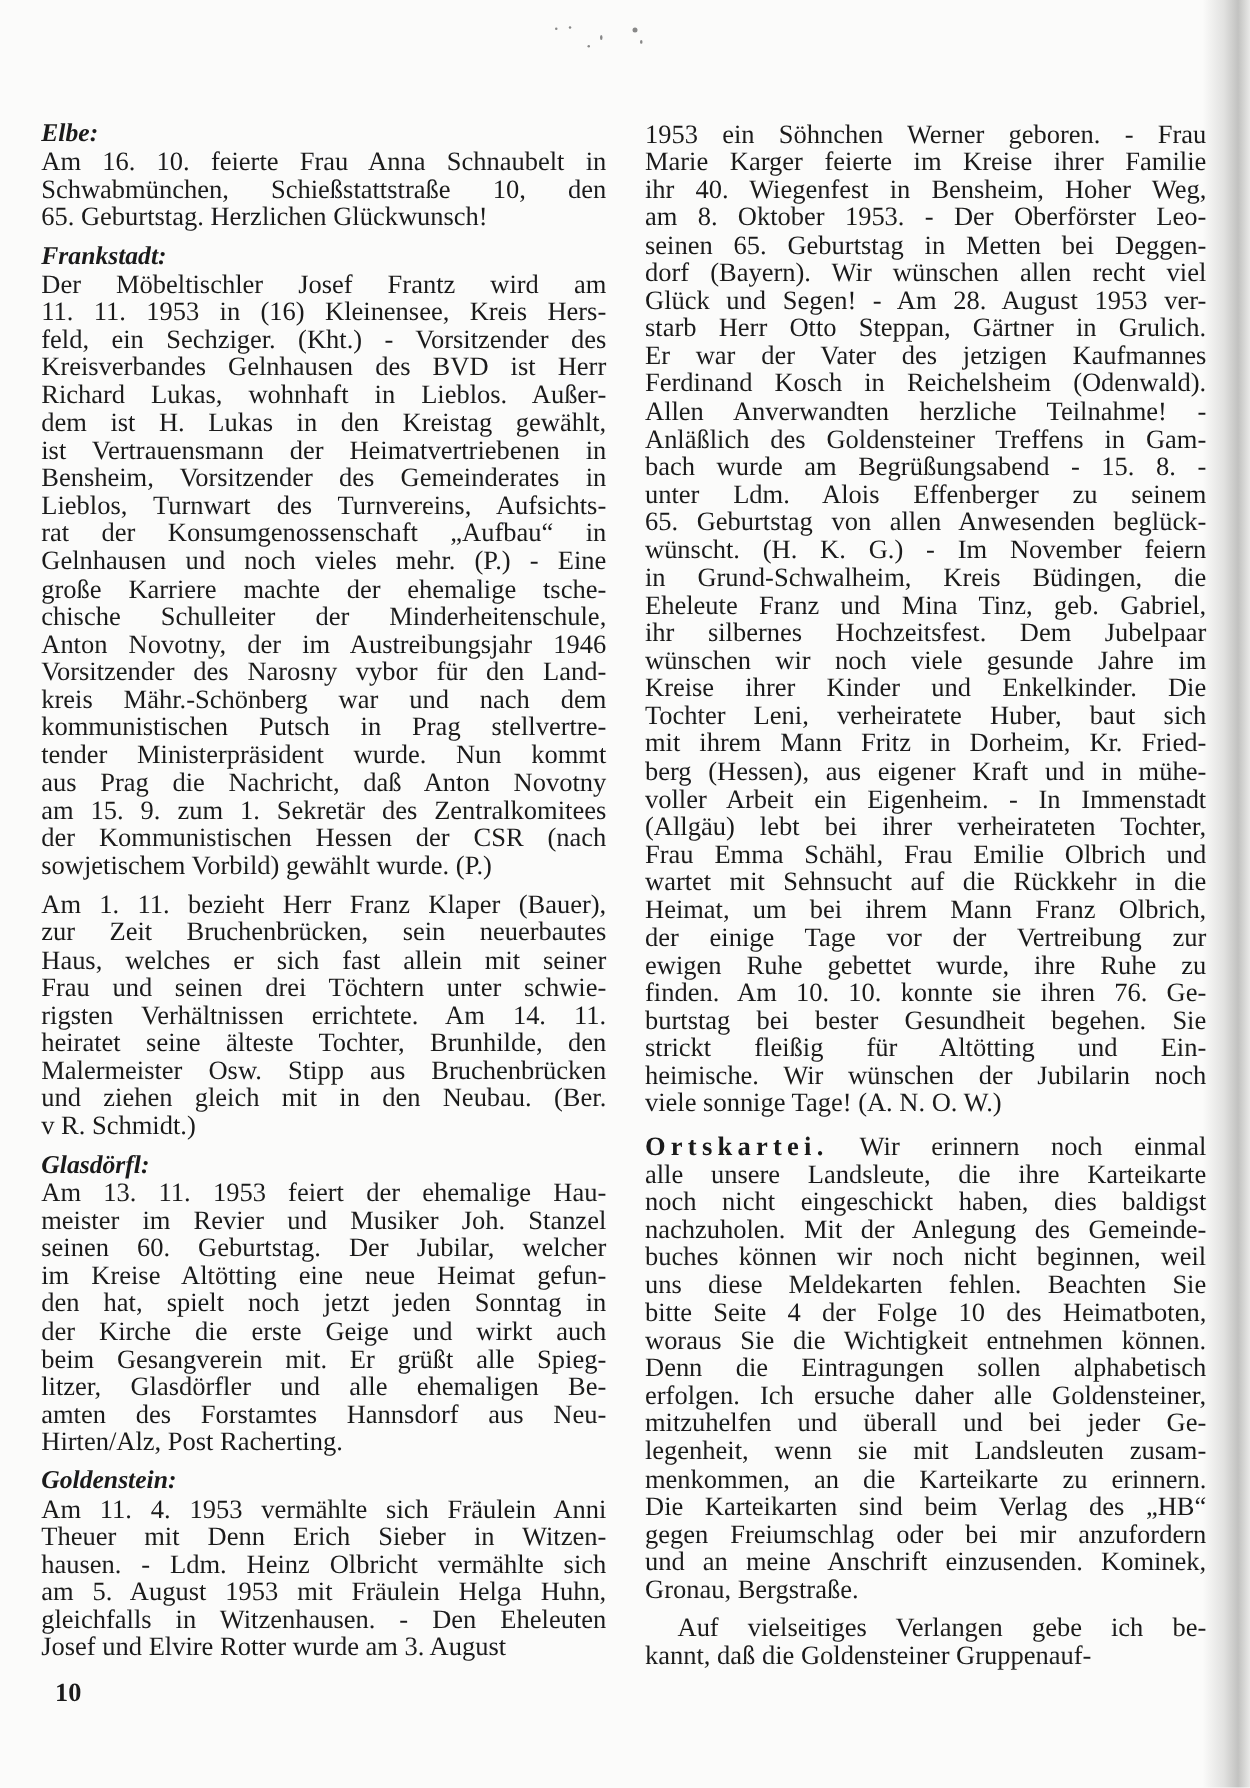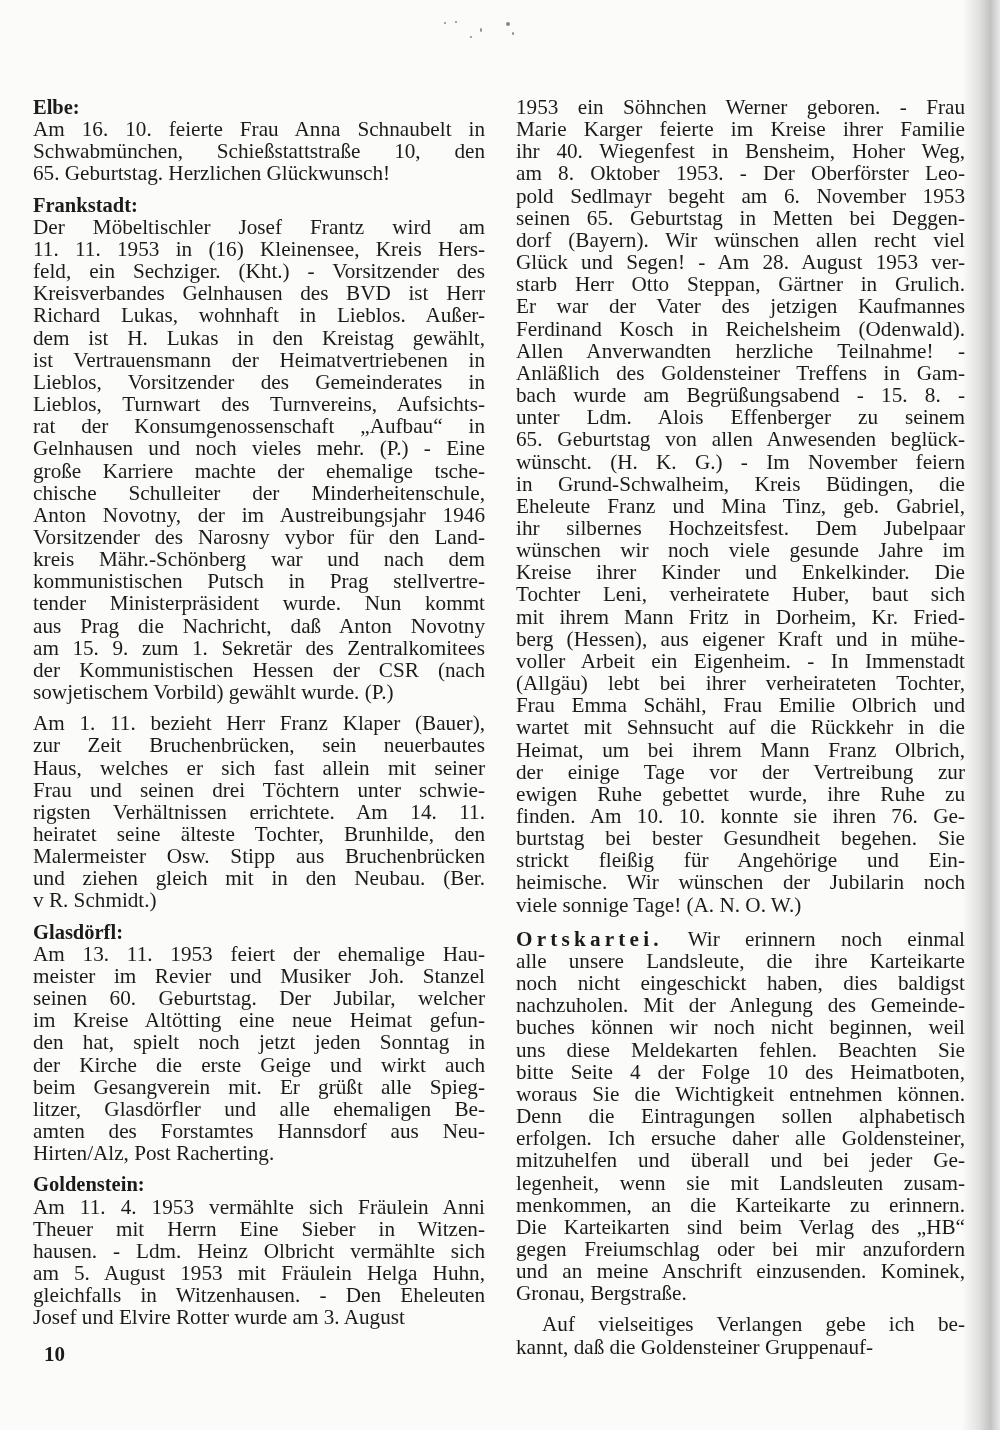--- a/index.html
+++ b/index.html
@@ -19,21 +19,21 @@
   .column {
     position: absolute; top: 96px;
     font-family: "Liberation Serif", "DejaVu Serif", serif;
     font-size: 21.2px; line-height: 22.15px;
     text-align: justify;
     hyphens: manual;
   }
   .col-left { left: 33px; width: 452px; }
   .col-right { left: 516px; width: 449px; top: 96px; }
   .section { margin-bottom: 9px; }
-  .heading { font-weight: bold; font-size: 20.5px; line-height: 22.15px; }
+  .heading { font-weight: bold; font-size: 20.5px; line-height: 22.15px; font-style: italic; }
   .body-text { display: block; }
   .line { display: block; text-align: justify; text-align-last: justify; white-space: nowrap; }
   .line.last { text-align-last: left; }
   .spaced { letter-spacing: 4.2px; font-weight: bold; }
   .indent { padding-left: 26px; }
   .page-number {
     position: absolute; left: 44px; top: 1342px;
     font-family: "Liberation Serif", "DejaVu Serif", serif;
     font-weight: bold; font-size: 21px;
   }
@@ -64,21 +64,21 @@
     <div class="section">
       <div class="heading">Frankstadt:</div>
       <div class="body-text">
         <span class="line">Der Möbeltischler Josef Frantz wird am</span>
         <span class="line">11. 11. 1953 in (16) Kleinensee, Kreis Hers-</span>
         <span class="line">feld, ein Sechziger. (Kht.) - Vorsitzender des</span>
         <span class="line">Kreisverbandes Gelnhausen des BVD ist Herr</span>
         <span class="line">Richard Lukas, wohnhaft in Lieblos. Außer-</span>
         <span class="line">dem ist H. Lukas in den Kreistag gewählt,</span>
         <span class="line">ist Vertrauensmann der Heimatvertriebenen in</span>
-        <span class="line">Lieblos, Vorsitzender des Gemeinderates in</span>
+        <span class="line">Bensheim, Vorsitzender des Gemeinderates in</span>
         <span class="line">Lieblos, Turnwart des Turnvereins, Aufsichts-</span>
         <span class="line">rat der Konsumgenossenschaft „Aufbau“ in</span>
         <span class="line">Gelnhausen und noch vieles mehr. (P.) - Eine</span>
         <span class="line">große Karriere machte der ehemalige tsche-</span>
         <span class="line">chische Schulleiter der Minderheitenschule,</span>
         <span class="line">Anton Novotny, der im Austreibungsjahr 1946</span>
         <span class="line">Vorsitzender des Narosny vybor für den Land-</span>
         <span class="line">kreis Mähr.-Schönberg war und nach dem</span>
         <span class="line">kommunistischen Putsch in Prag stellvertre-</span>
         <span class="line">tender Ministerpräsident wurde. Nun kommt</span>
@@ -113,35 +113,34 @@
         <span class="line">beim Gesangverein mit. Er grüßt alle Spieg-</span>
         <span class="line">litzer, Glasdörfler und alle ehemaligen Be-</span>
         <span class="line">amten des Forstamtes Hannsdorf aus Neu-</span>
         <span class="line last">Hirten/Alz, Post Racherting.</span>
       </div>
     </div>
     <div class="section">
       <div class="heading">Goldenstein:</div>
       <div class="body-text">
         <span class="line">Am 11. 4. 1953 vermählte sich Fräulein Anni</span>
-        <span class="line">Theuer mit Herrn Eine Sieber in Witzen-</span>
+        <span class="line">Theuer mit Denn Erich Sieber in Witzen-</span>
         <span class="line">hausen. - Ldm. Heinz Olbricht vermählte sich</span>
         <span class="line">am 5. August 1953 mit Fräulein Helga Huhn,</span>
         <span class="line">gleichfalls in Witzenhausen. - Den Eheleuten</span>
         <span class="line last">Josef und Elvire Rotter wurde am 3. August</span>
       </div>
     </div>
   </div>
 <div class="column col-right" id="right-col">
     <div class="section">
       <span class="line">1953 ein Söhnchen Werner geboren. - Frau</span>
       <span class="line">Marie Karger feierte im Kreise ihrer Familie</span>
       <span class="line">ihr 40. Wiegenfest in Bensheim, Hoher Weg,</span>
       <span class="line">am 8. Oktober 1953. - Der Oberförster Leo-</span>
-      <span class="line">pold Sedlmayr begeht am 6. November 1953</span>
       <span class="line">seinen 65. Geburtstag in Metten bei Deggen-</span>
       <span class="line">dorf (Bayern). Wir wünschen allen recht viel</span>
       <span class="line">Glück und Segen! - Am 28. August 1953 ver-</span>
       <span class="line">starb Herr Otto Steppan, Gärtner in Grulich.</span>
       <span class="line">Er war der Vater des jetzigen Kaufmannes</span>
       <span class="line">Ferdinand Kosch in Reichelsheim (Odenwald).</span>
       <span class="line">Allen Anverwandten herzliche Teilnahme! -</span>
       <span class="line">Anläßlich des Goldensteiner Treffens in Gam-</span>
       <span class="line">bach wurde am Begrüßungsabend - 15. 8. -</span>
       <span class="line">unter Ldm. Alois Effenberger zu seinem</span>
@@ -157,21 +156,21 @@
       <span class="line">berg (Hessen), aus eigener Kraft und in mühe-</span>
       <span class="line">voller Arbeit ein Eigenheim. - In Immenstadt</span>
       <span class="line">(Allgäu) lebt bei ihrer verheirateten Tochter,</span>
       <span class="line">Frau Emma Schähl, Frau Emilie Olbrich und</span>
       <span class="line">wartet mit Sehnsucht auf die Rückkehr in die</span>
       <span class="line">Heimat, um bei ihrem Mann Franz Olbrich,</span>
       <span class="line">der einige Tage vor der Vertreibung zur</span>
       <span class="line">ewigen Ruhe gebettet wurde, ihre Ruhe zu</span>
       <span class="line">finden. Am 10. 10. konnte sie ihren 76. Ge-</span>
       <span class="line">burtstag bei bester Gesundheit begehen. Sie</span>
-      <span class="line">strickt fleißig für Angehörige und Ein-</span>
+      <span class="line">strickt fleißig für Altötting und Ein-</span>
       <span class="line">heimische. Wir wünschen der Jubilarin noch</span>
       <span class="line last">viele sonnige Tage! (A. N. O. W.)</span>
     </div>
     <div class="section" style="margin-top: 12px;">
       <span class="line" style="white-space: pre;"><span class="spaced">Ortskartei.</span><span> Wir erinnern noch einmal</span></span>
       <span class="line">alle unsere Landsleute, die ihre Karteikarte</span>
       <span class="line">noch nicht eingeschickt haben, dies baldigst</span>
       <span class="line">nachzuholen. Mit der Anlegung des Gemeinde-</span>
       <span class="line">buches können wir noch nicht beginnen, weil</span>
       <span class="line">uns diese Meldekarten fehlen. Beachten Sie</span>

